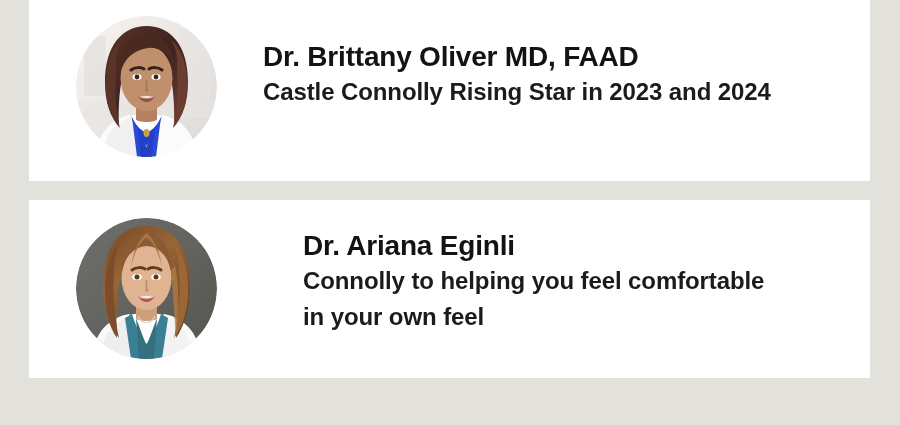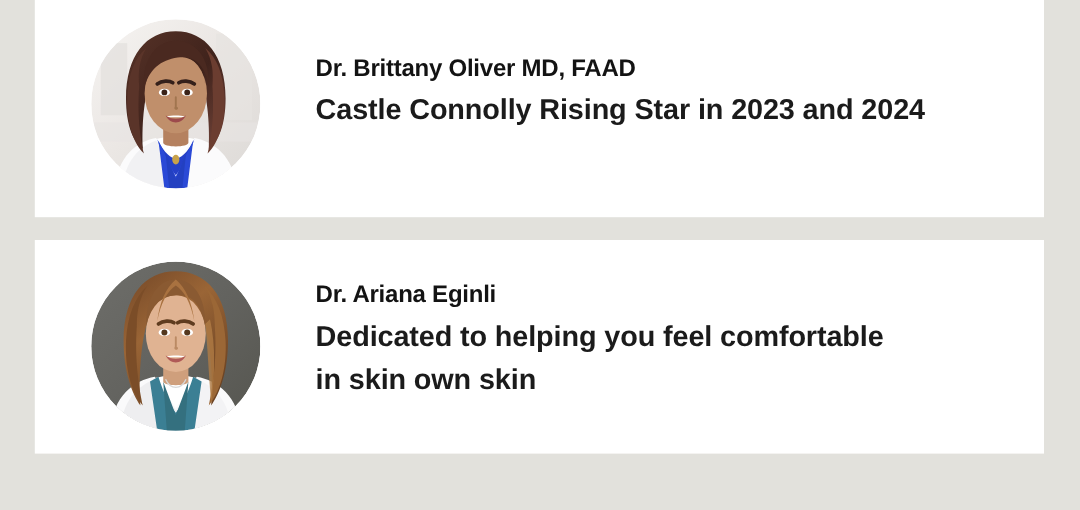--- a/index.html
+++ b/index.html
@@ -56,24 +56,24 @@
 
   .avatar svg { display: block; width: 141px; height: 141px; }
 
   .text-block {
     position: absolute;
     left: 234px;
     right: 20px;
   }
 
   #card-0 .text-block { top: 43px; }
-  #card-1 .text-block { top: 29px; }
+  #card-1 .text-block { top: 29px; margin-left: 40px; }
 
   .doc-name {
-    font-size: 20px;
+    font-size: 28px;
     font-weight: bold;
     color: #131313;
     letter-spacing: -0.2px;
     line-height: 34px;
     margin: 0;
     white-space: nowrap;
   }
 
   .doc-tagline {
     font-size: 24px;
@@ -216,20 +216,20 @@
             <path d="M62 78 C66 82 75 82 79 78 C75 86 66 86 62 78 Z" fill="#b05a57"></path>
             <path d="M63 79 C67 78 74 78 78 79 C74 80 67 80 63 79 Z" fill="#ffffff"></path>
 
             <path d="M62 98 C66 107 75 107 79 98" stroke="#d8d8d8" stroke-width="1.1" fill="none"></path>
           </g>
         </svg>
       </div>
 
       <div class="text-block">
         <div class="doc-name">Dr. Ariana Eginli</div>
-        <div class="doc-tagline">Dedicated to helping you feel comfortable</div>
-        <div class="doc-tagline">in skin own skin</div>
+        <div class="doc-tagline">Connolly to helping you feel comfortable</div>
+        <div class="doc-tagline">in your own feel</div>
       </div>
 
     </div>
   </div>
 
 </div>
 
 </body></html>

